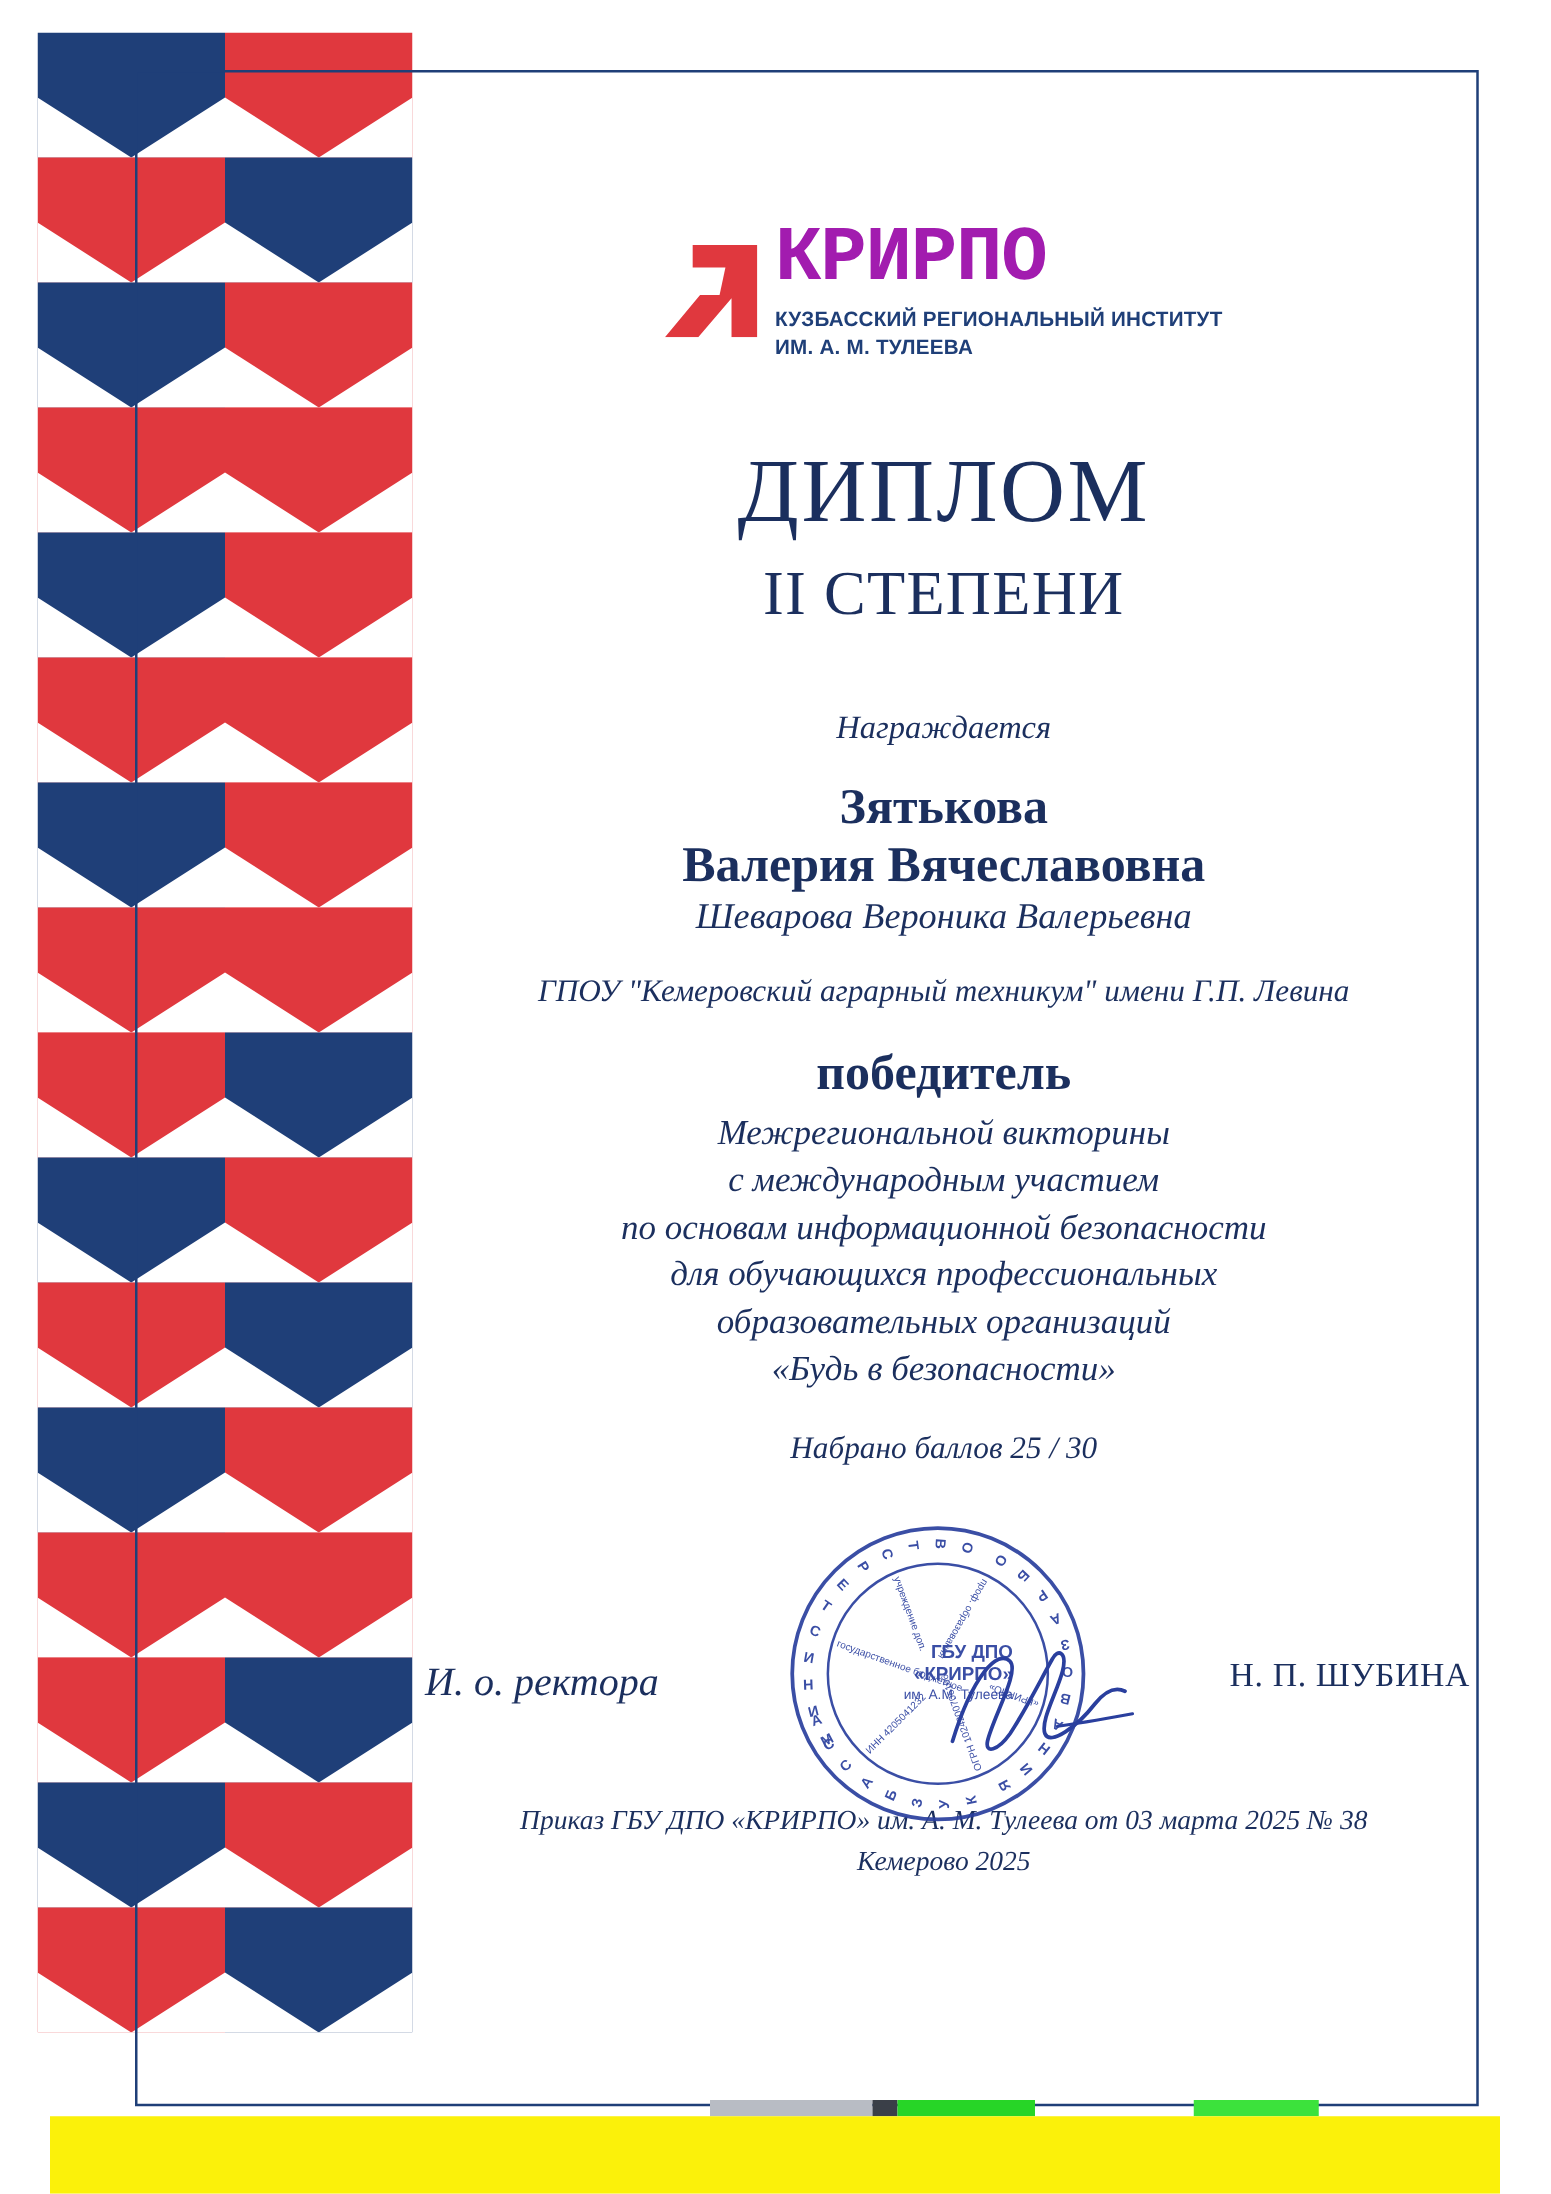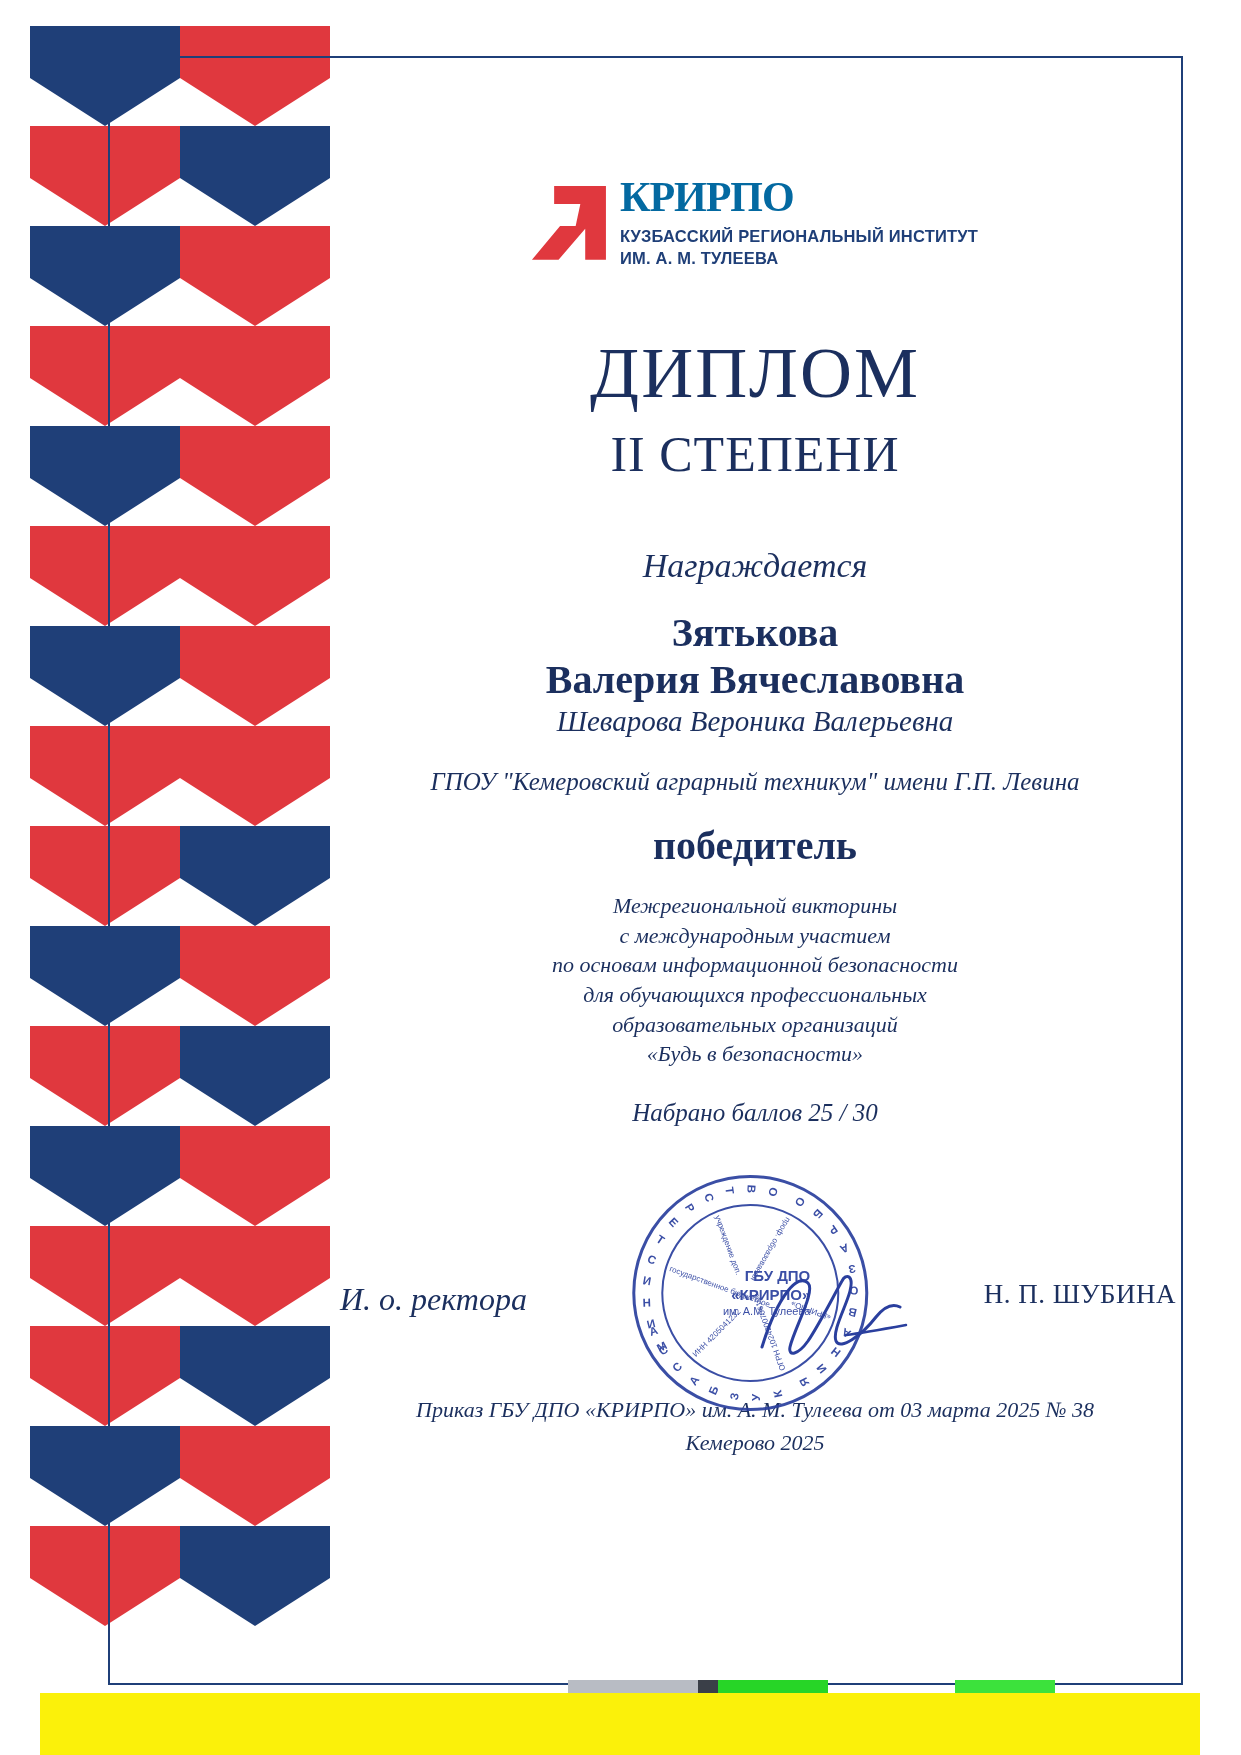--- a/index.html
+++ b/index.html
@@ -91,25 +91,25 @@
     left: 16px; top: 18px;
     width: 30px; height: 22px;
     background: #ffffff;
     transform: skewX(-12deg);
   }
   .logo-text {
     text-align: left;
     line-height: 1;
   }
   .logo-title {
-    font-family: Liberation Serif, serif;
-    font-weight: bold;
-    font-size: 42px;
+    font-family: Liberation Mono, monospace;
+    font-weight: bold;
+    font-size: 62px;
     letter-spacing: -1px;
-    color: #0369a1;
+    color: #a21caf;
   }
   .logo-sub {
     font-family: "Liberation Sans", sans-serif;
     font-weight: bold;
     font-size: 16.5px;
     line-height: 1.35;
     letter-spacing: 0.2px;
     color: #1f3f78;
     margin-top: 7px;
   }
@@ -123,21 +123,21 @@
   }
   .diploma-degree {
     font-size: 50px;
     letter-spacing: 1px;
     margin-top: 10px;
     color: #1b2f5e;
   }
 
   .awarded-label {
     font-style: italic;
-    font-size: 34px;
+    font-size: 26px;
     margin-top: 64px;
   }
   .recipient {
     font-weight: bold;
     font-size: 40px;
     line-height: 1.18;
     margin-top: 24px;
   }
   .leader-label {
     font-style: italic;
@@ -154,23 +154,23 @@
     font-size: 25px;
     margin-top: 30px;
   }
   .status {
     font-weight: bold;
     font-size: 40px;
     margin-top: 26px;
   }
   .event {
     font-style: italic;
-    font-size: 22px;
+    font-size: 28px;
     line-height: 1.35;
-    margin-top: 22px;
+    margin-top: 7px;
   }
   .score {
     font-style: italic;
     font-size: 25px;
     margin-top: 30px;
   }
 
   
   .sign-row {
     position: relative;

